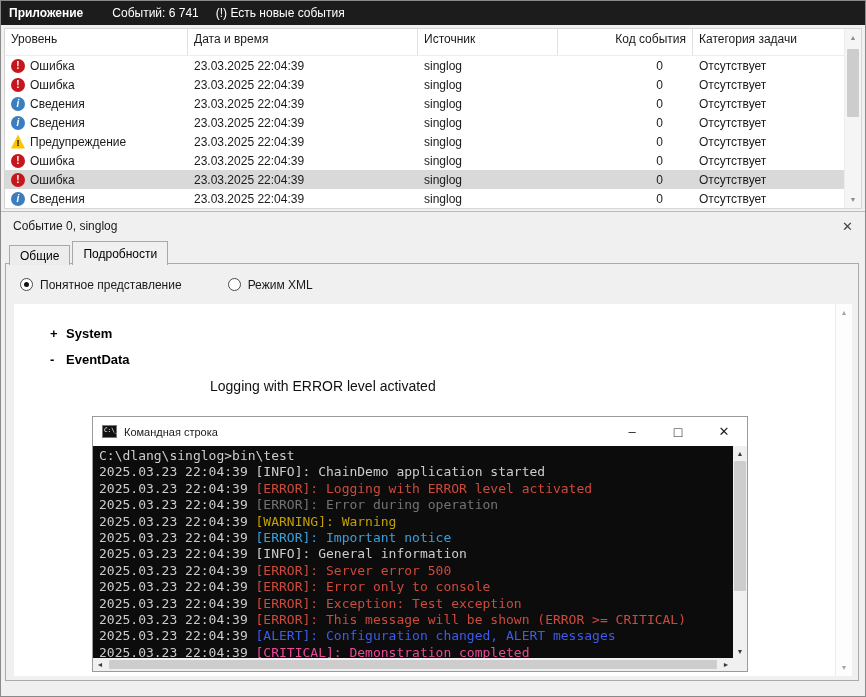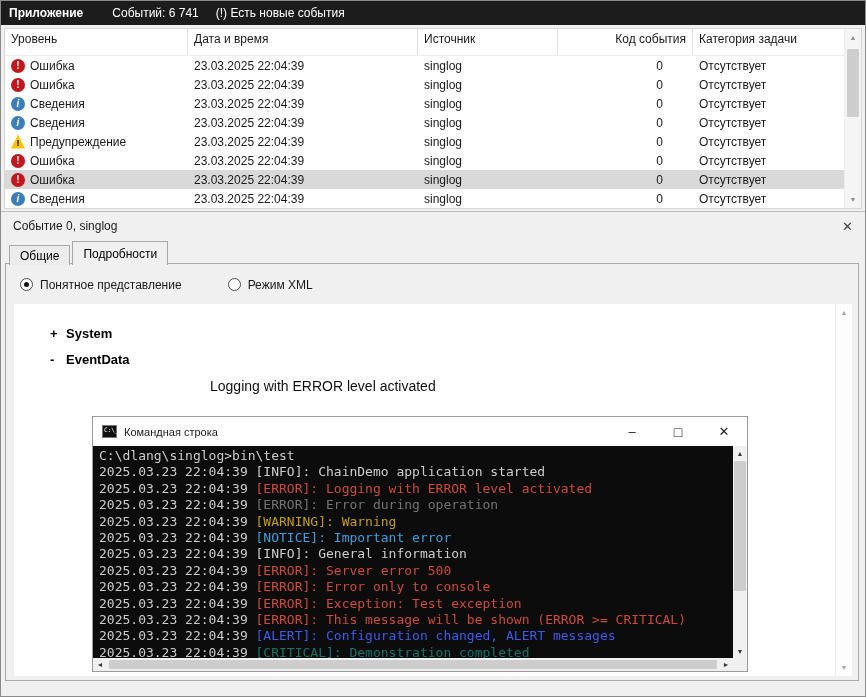--- a/index.html
+++ b/index.html
@@ -274,28 +274,28 @@
               <div class="cmd-btn">✕</div>
             </div>
           </div>
           <div class="console">
             <div class="console-text">
                 <div class="cline"><span class="msg" style="color: rgb(204, 204, 204);">C:\dlang\singlog&gt;bin\test</span></div>
                 <div class="cline"><span class="ts">2025.03.23 22:04:39 </span><span class="msg" style="color: rgb(204, 204, 204);">[INFO]: ChainDemo application started</span></div>
                 <div class="cline"><span class="ts">2025.03.23 22:04:39 </span><span class="msg" style="color: rgb(205, 74, 61);">[ERROR]: Logging with ERROR level activated</span></div>
                 <div class="cline"><span class="ts">2025.03.23 22:04:39 </span><span class="msg" style="color: #737373;">[ERROR]: Error during operation</span></div>
                 <div class="cline"><span class="ts">2025.03.23 22:04:39 </span><span class="msg" style="color: rgb(194, 160, 0);">[WARNING]: Warning</span></div>
-                <div class="cline"><span class="ts">2025.03.23 22:04:39 </span><span class="msg" style="color: rgb(58, 160, 220);">[NOTICE]: Important error</span></div>
+                <div class="cline"><span class="ts">2025.03.23 22:04:39 </span><span class="msg" style="color: rgb(58, 160, 220);">[ERROR]: Important notice</span></div>
                 <div class="cline"><span class="ts">2025.03.23 22:04:39 </span><span class="msg" style="color: rgb(204, 204, 204);">[INFO]: General information</span></div>
                 <div class="cline"><span class="ts">2025.03.23 22:04:39 </span><span class="msg" style="color: rgb(205, 74, 61);">[ERROR]: Server error 500</span></div>
                 <div class="cline"><span class="ts">2025.03.23 22:04:39 </span><span class="msg" style="color: rgb(205, 74, 61);">[ERROR]: Error only to console</span></div>
                 <div class="cline"><span class="ts">2025.03.23 22:04:39 </span><span class="msg" style="color: rgb(205, 74, 61);">[ERROR]: Exception: Test exception</span></div>
                 <div class="cline"><span class="ts">2025.03.23 22:04:39 </span><span class="msg" style="color: rgb(205, 74, 61);">[ERROR]: This message will be shown (ERROR &gt;= CRITICAL)</span></div>
                 <div class="cline"><span class="ts">2025.03.23 22:04:39 </span><span class="msg" style="color: rgb(61, 91, 236);">[ALERT]: Configuration changed, ALERT messages</span></div>
-                <div class="cline"><span class="ts">2025.03.23 22:04:39 </span><span class="msg" style="color: #0f766e;">[CRITICAL]: Demonstration completed</span></div>
+                <div class="cline"><span class="ts">2025.03.23 22:04:39 </span><span class="msg" style="color: #ec4899;">[CRITICAL]: Demonstration completed</span></div>
               </div>
             <div class="console-vscroll">
               <div class="sb-btn up">▲</div>
               <div class="sb-thumb"></div>
               <div class="sb-btn down" style="bottom:0;">▼</div>
             </div>
             <div class="console-hscroll">
               <div class="hs-btn">◄</div>
               <div class="hs-thumb"></div>
               <div class="hs-btn">►</div>

